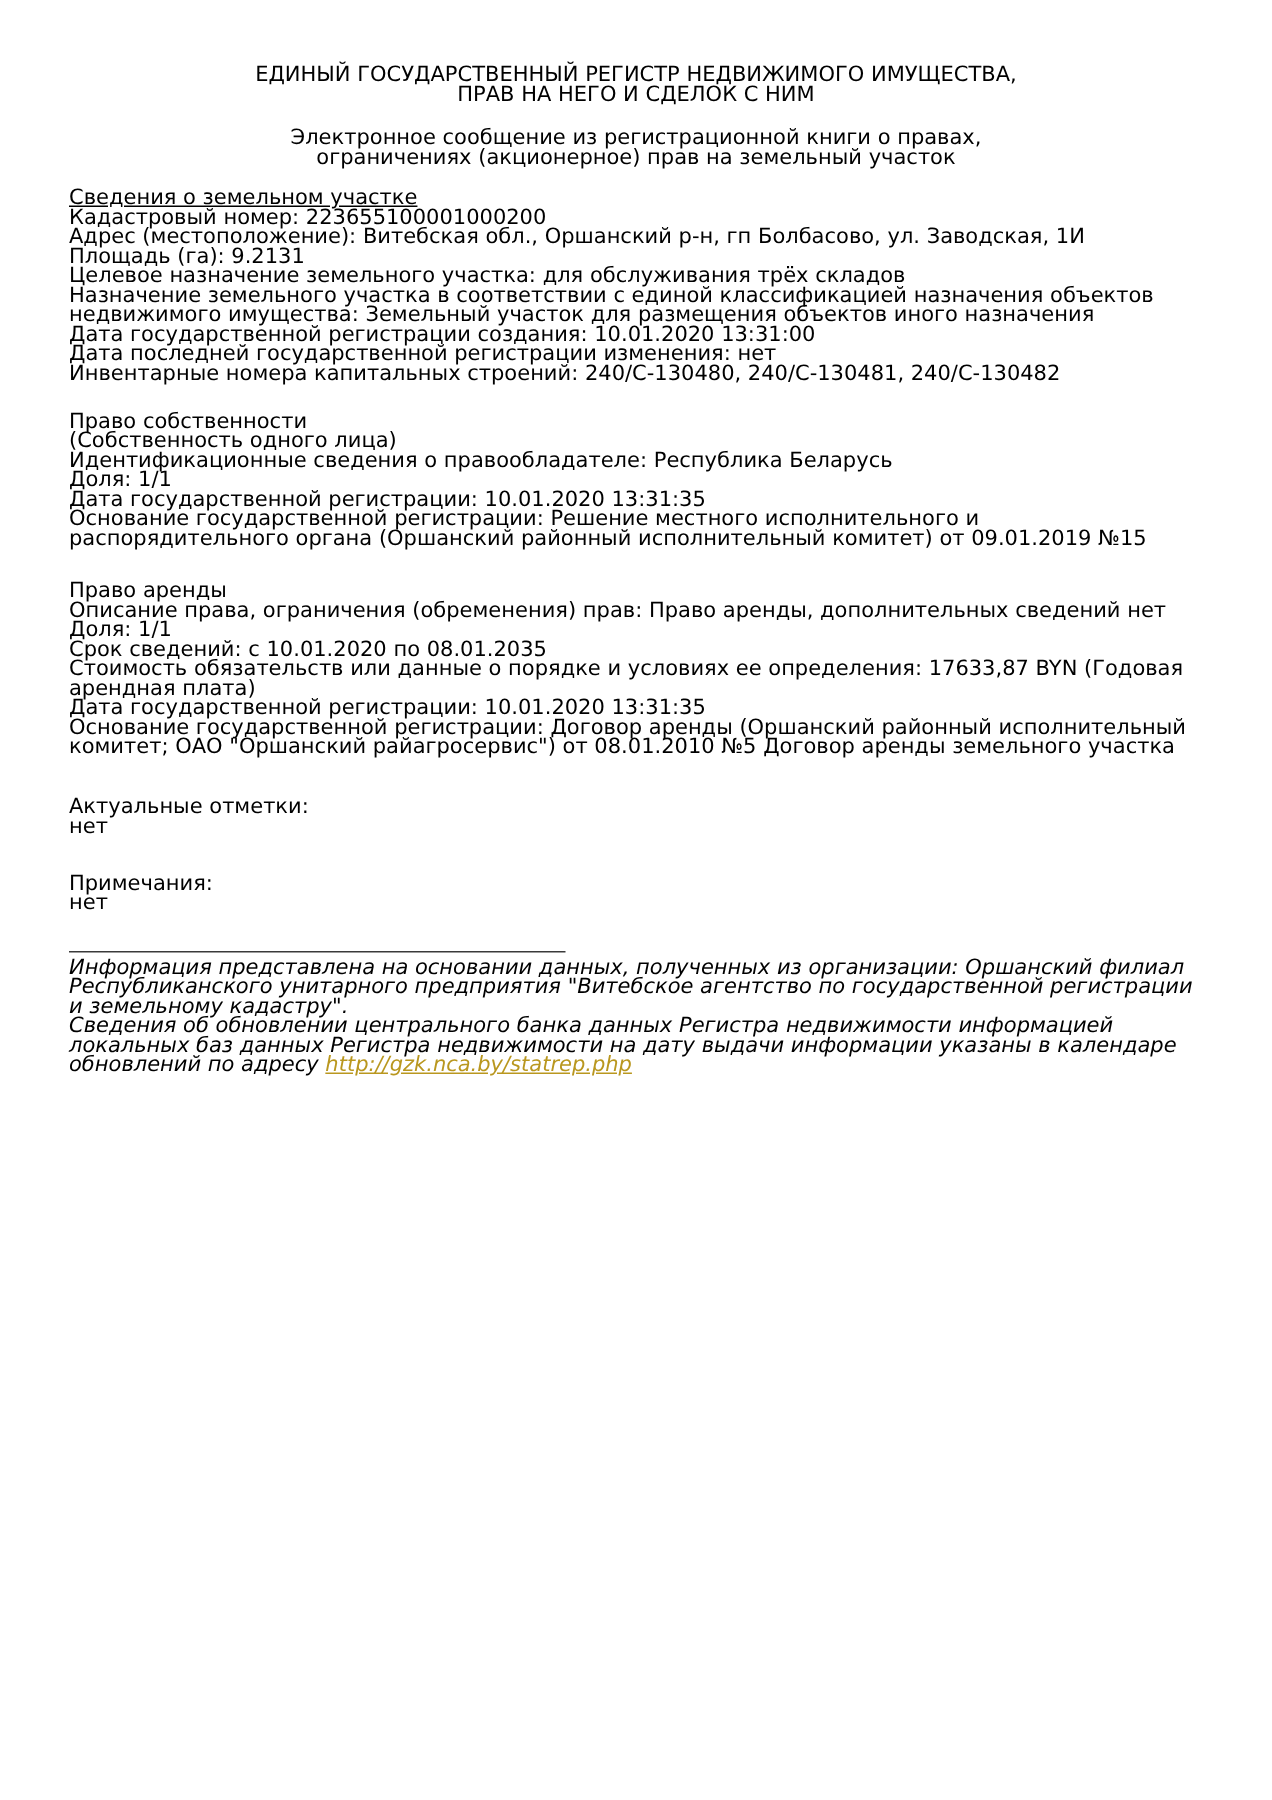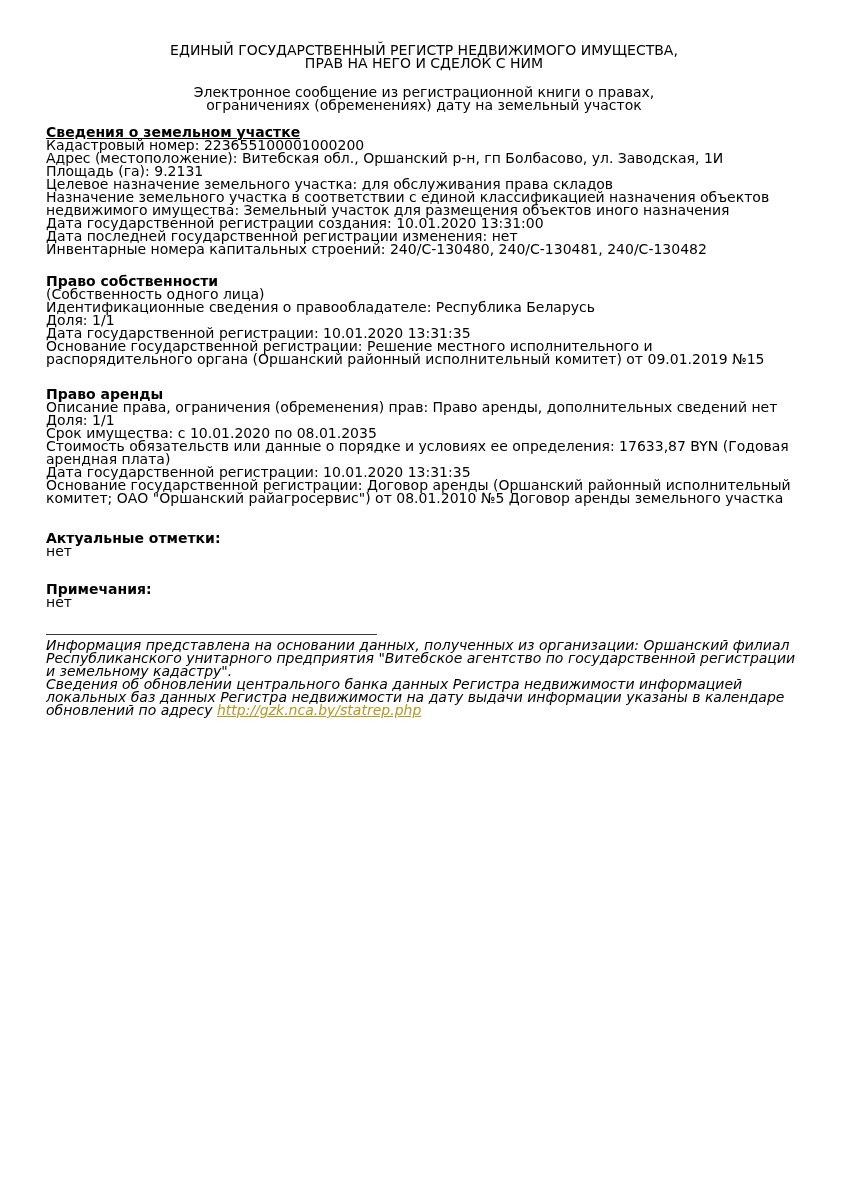--- a/index.html
+++ b/index.html
@@ -12,21 +12,21 @@
     padding: 44px 46px 0 46px;
     color: #000000;
     font-family: "DejaVu Sans", "Liberation Sans", sans-serif;
     font-size: 14px;
     line-height: 13px;
     overflow: hidden;
   }
   p { margin: 0; padding: 0; }
   .center { text-align: center; }
   .subtitle { margin-top: 16px; text-align: center; }
-  .sec-head { font-weight: bold; }
+  .sec-head { font-weight: normal; }
   .sec-head.underlined { text-decoration: underline; }
   .val { }
   .sec-land  { margin-top: 14px; }
   .sec-own   { margin-top: 19px; }
   .sec-lease { margin-top: 22px; }
   .sec-marks { margin-top: 27px; }
   .sec-notes { margin-top: 25px; }
   .sec-footer { margin-top: 25px; }
   .justify { text-align: justify; }
   .divider {
@@ -47,40 +47,40 @@
 <body>
 
 <div class="page">
 
   <div class="center">
     <p>ЕДИНЫЙ ГОСУДАРСТВЕННЫЙ РЕГИСТР НЕДВИЖИМОГО ИМУЩЕСТВА,</p>
     <p>ПРАВ НА НЕГО И СДЕЛОК С НИМ</p>
   </div>
   <div class="center subtitle">
     <p>Электронное сообщение из регистрационной книги о правах,</p>
-    <p>ограничениях (обременениях) дату на земельный участок</p>
+    <p>ограничениях (акционерное) прав на земельный участок</p>
   </div>
 
   <div class="sec-land">
     <p class="sec-head underlined">Сведения о земельном участке</p>
     <p class="row">
       <span class="lbl">Кадастровый номер:</span>
       <span class="val">223655100001000200</span>
     </p>
     <p class="row">
       <span class="lbl">Адрес (местоположение):</span>
       <span class="val">Витебская обл., Оршанский р-н, гп Болбасово, ул. Заводская, 1И</span>
     </p>
     <p class="row">
       <span class="lbl">Площадь (га):</span>
       <span class="val">9.2131</span>
     </p>
     <p class="row">
       <span class="lbl">Целевое назначение земельного участка:</span>
-      <span class="val">для обслуживания права складов</span>
+      <span class="val">для обслуживания трёх складов</span>
     </p>
     <p class="row">
       <span class="lbl">Назначение земельного участка в соответствии с единой классификацией назначения объектов недвижимого имущества:</span>
       <span class="val">Земельный участок для размещения объектов иного назначения</span>
     </p>
     <p class="row">
       <span class="lbl">Дата государственной регистрации создания:</span>
       <span class="val">10.01.2020 13:31:00</span>
     </p>
     <p class="row">
@@ -118,21 +118,21 @@
     <p class="sec-head">Право аренды</p>
     <p class="row">
       <span class="lbl">Описание права, ограничения (обременения) прав:</span>
       <span class="val">Право аренды, дополнительных сведений нет</span>
     </p>
     <p class="row">
       <span class="lbl">Доля:</span>
       <span class="val">1/1</span>
     </p>
     <p class="row">
-      <span class="lbl">Срок имущества:</span>
+      <span class="lbl">Срок сведений:</span>
       <span class="val">с 10.01.2020 по 08.01.2035</span>
     </p>
     <p class="row">
       <span class="lbl">Стоимость обязательств или данные о порядке и условиях ее определения:</span>
       <span class="val">17633,87 BYN (Годовая арендная плата)</span>
     </p>
     <p class="row">
       <span class="lbl">Дата государственной регистрации:</span>
       <span class="val">10.01.2020 13:31:35</span>
     </p>

